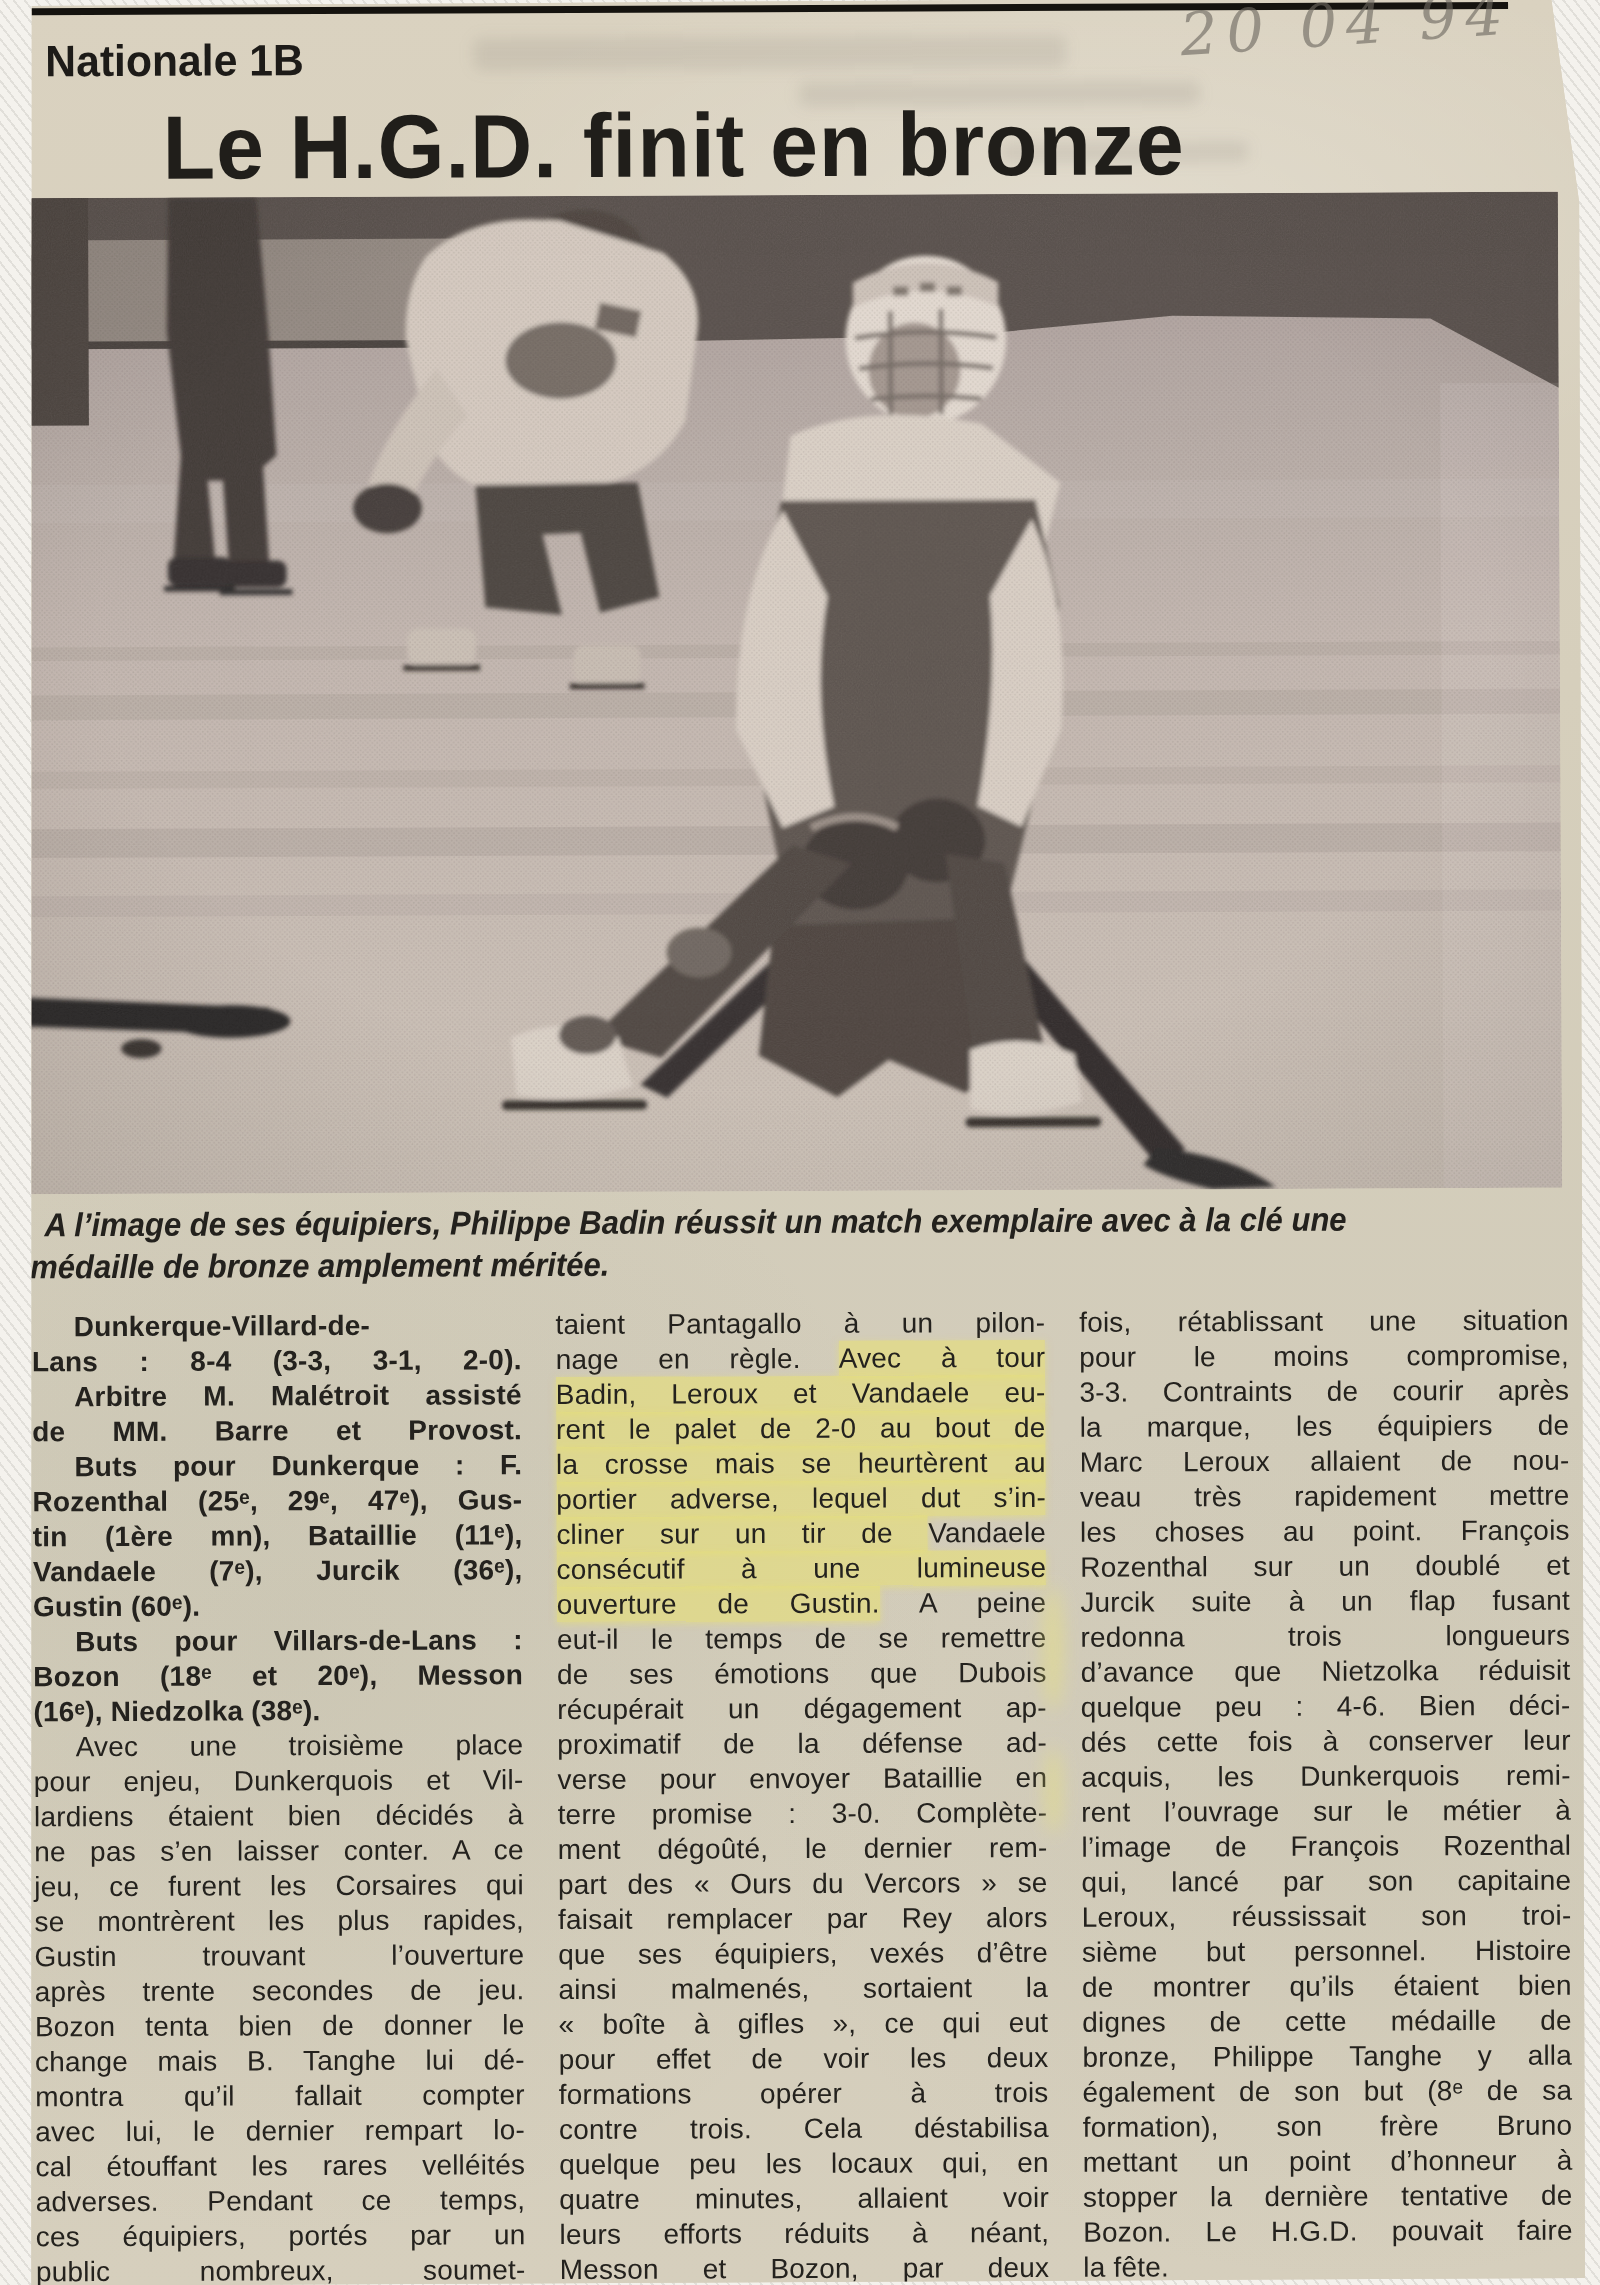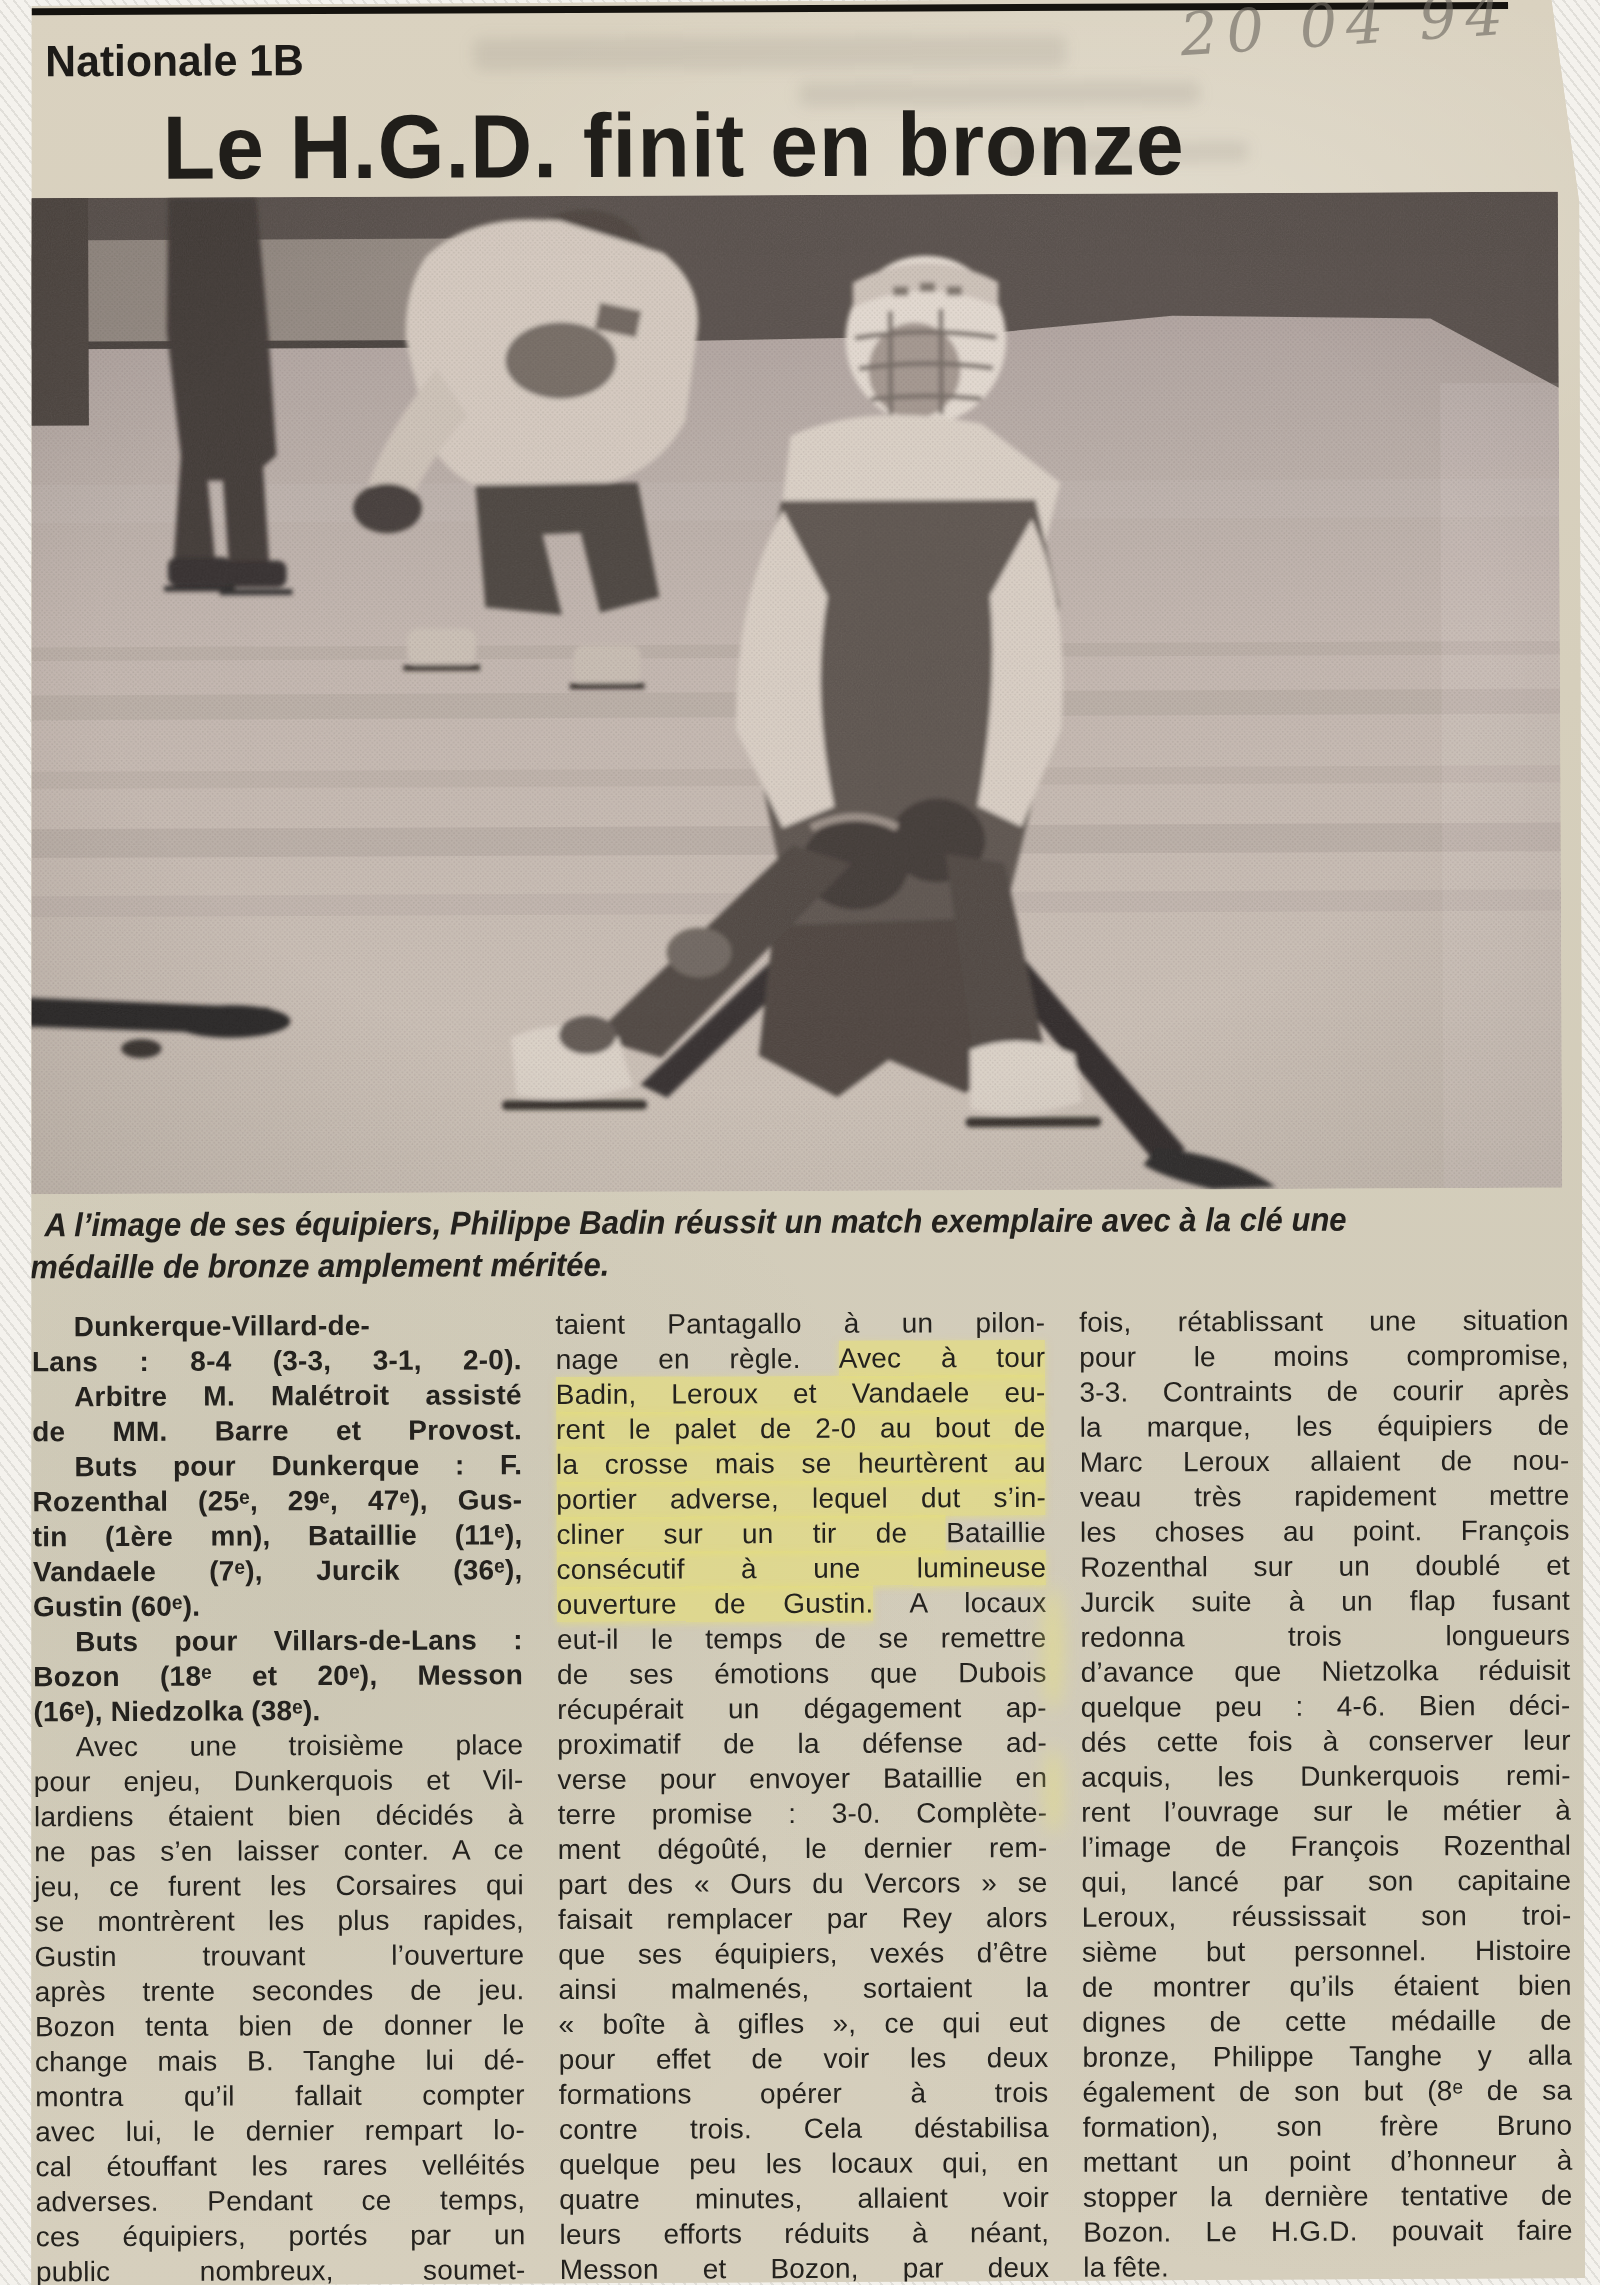--- a/index.html
+++ b/index.html
@@ -250,23 +250,23 @@
           <div class="line"><span>ces équipiers, portés par un</span></div>
           <div class="line"><span>public nombreux, soumet-</span></div>
         </div>
       <div class="col">
           <div class="line"><span>taient Pantagallo à un pilon-</span></div>
           <div class="line"><span>nage en règle. </span><span class="hl">Avec à tour</span></div>
           <div class="line"><span class="hl">Badin, Leroux et Vandaele eu-</span></div>
           <div class="line"><span class="hl">rent le palet de 2-0 au bout de</span></div>
           <div class="line"><span class="hl">la crosse mais se heurtèrent au</span></div>
           <div class="line"><span class="hl">portier adverse, lequel dut s’in-</span></div>
-          <div class="line"><span class="hl">cliner sur un tir de </span><span>Bataillie</span></div>
+          <div class="line"><span class="hl">cliner sur un tir de </span><span>Vandaele</span></div>
           <div class="line"><span class="hl">consécutif à une lumineuse</span></div>
-          <div class="line"><span class="hl">ouverture de Gustin.</span><span> A locaux</span></div>
+          <div class="line"><span class="hl">ouverture de Gustin.</span><span> A peine</span></div>
           <div class="line"><span>eut-il le temps de se remettre</span></div>
           <div class="line"><span>de ses émotions que Dubois</span></div>
           <div class="line"><span>récupérait un dégagement ap-</span></div>
           <div class="line"><span>proximatif de la défense ad-</span></div>
           <div class="line"><span>verse pour envoyer Bataillie en</span></div>
           <div class="line"><span>terre promise : 3-0. Complète-</span></div>
           <div class="line"><span>ment dégoûté, le dernier rem-</span></div>
           <div class="line"><span>part des « Ours du Vercors » se</span></div>
           <div class="line"><span>faisait remplacer par Rey alors</span></div>
           <div class="line"><span>que ses équipiers, vexés d’être</span></div>

